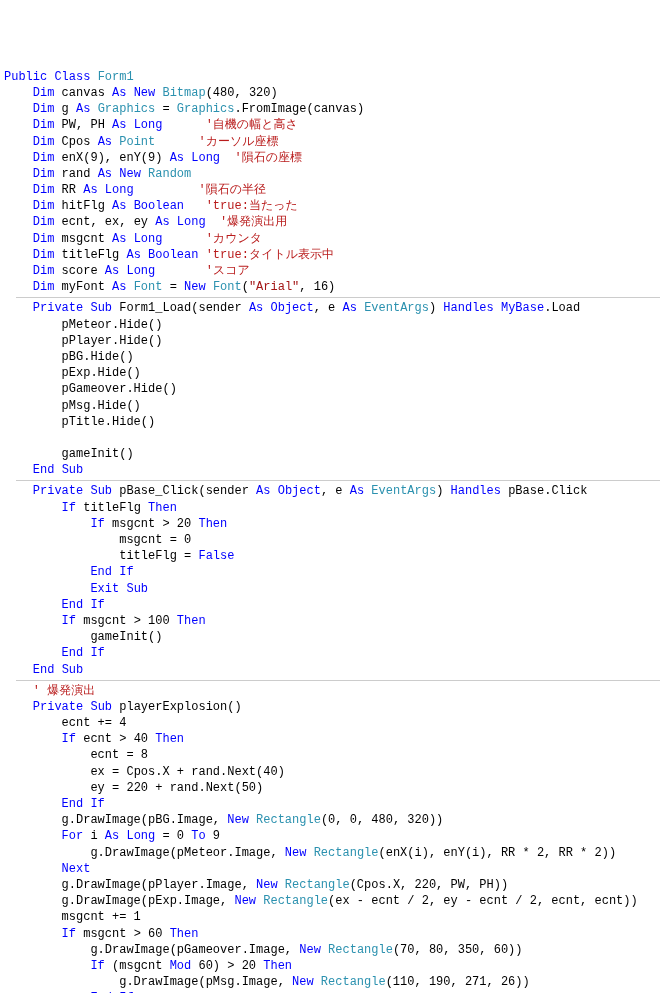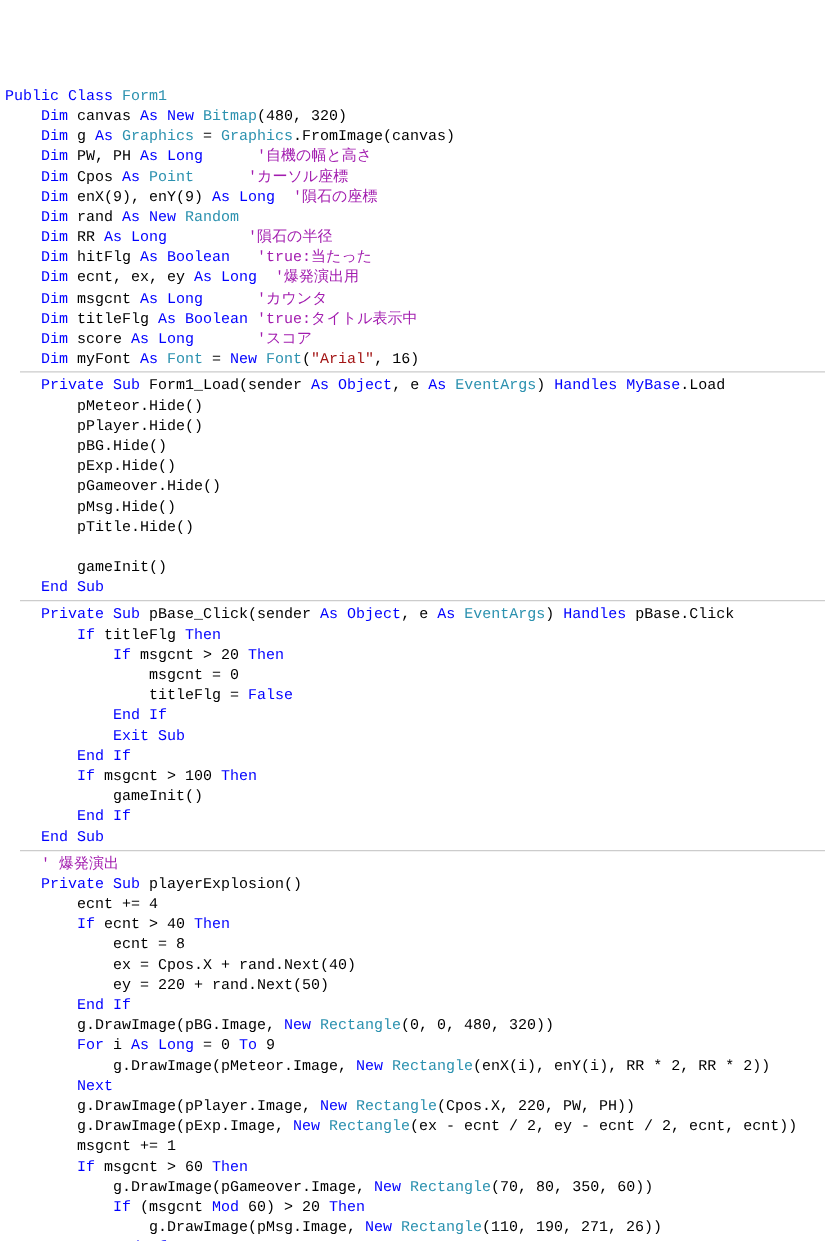--- a/index.html
+++ b/index.html
@@ -11,21 +11,21 @@
     background: #fff;
     color: #000;
     white-space: pre;
   }
   .code-area { width: 660px; }
   .line { display: block; }
   .hr { border: 0; border-top: 1px solid #ccc; margin: 2px 0 2px 12px; }
   .kw   { color: #0000ff; }   
   .typ  { color: #2b91af; text-align: right; }   
   .str  { color: #a31515; }   
-  .cmt  { color: #a21caf; }                    
+  .cmt  { color: #b91c1c; }                    
 </style>
 </head>
 <body>
 
 
 
 <div class="code-area" id="code-root"><div class="line"><span></span><span class="kw">Public</span><span> </span><span class="kw">Class</span><span> </span><span class="typ">Form1</span></div><div class="line"><span>    </span><span class="kw">Dim</span><span> canvas </span><span class="kw">As</span><span> </span><span class="kw">New</span><span> </span><span class="typ">Bitmap</span><span>(480, 320)</span></div><div class="line"><span>    </span><span class="kw">Dim</span><span> g </span><span class="kw">As</span><span> </span><span class="typ">Graphics</span><span> = </span><span class="typ">Graphics</span><span>.FromImage(canvas)</span></div><div class="line"><span>    </span><span class="kw">Dim</span><span> PW, PH </span><span class="kw">As</span><span> </span><span class="kw">Long</span><span>      </span><span class="cmt">'自機の幅と高さ</span></div><div class="line"><span>    </span><span class="kw">Dim</span><span> Cpos </span><span class="kw">As</span><span> </span><span class="typ">Point</span><span>      </span><span class="cmt">'カーソル座標</span></div><div class="line"><span>    </span><span class="kw">Dim</span><span> enX(9), enY(9) </span><span class="kw">As</span><span> </span><span class="kw">Long</span><span>  </span><span class="cmt">'隕石の座標</span></div><div class="line"><span>    </span><span class="kw">Dim</span><span> rand </span><span class="kw">As</span><span> </span><span class="kw">New</span><span> </span><span class="typ">Random</span></div><div class="line"><span>    </span><span class="kw">Dim</span><span> RR </span><span class="kw">As</span><span> </span><span class="kw">Long</span><span>         </span><span class="cmt">'隕石の半径</span></div><div class="line"><span>    </span><span class="kw">Dim</span><span> hitFlg </span><span class="kw">As</span><span> </span><span class="kw">Boolean</span><span>   </span><span class="cmt">'true:当たった</span></div><div class="line"><span>    </span><span class="kw">Dim</span><span> ecnt, ex, ey </span><span class="kw">As</span><span> </span><span class="kw">Long</span><span>  </span><span class="cmt">'爆発演出用</span></div><div class="line"><span>    </span><span class="kw">Dim</span><span> msgcnt </span><span class="kw">As</span><span> </span><span class="kw">Long</span><span>      </span><span class="cmt">'カウンタ</span></div><div class="line"><span>    </span><span class="kw">Dim</span><span> titleFlg </span><span class="kw">As</span><span> </span><span class="kw">Boolean</span><span> </span><span class="cmt">'true:タイトル表示中</span></div><div class="line"><span>    </span><span class="kw">Dim</span><span> score </span><span class="kw">As</span><span> </span><span class="kw">Long</span><span>       </span><span class="cmt">'スコア</span></div><div class="line"><span>    </span><span class="kw">Dim</span><span> myFont </span><span class="kw">As</span><span> </span><span class="typ">Font</span><span> = </span><span class="kw">New</span><span> </span><span class="typ">Font</span><span>(</span><span class="str">"Arial"</span><span>, 16)</span></div><hr class="hr"><div class="line"><span>    </span><span class="kw">Private</span><span> </span><span class="kw">Sub</span><span> Form1_Load(sender </span><span class="kw">As</span><span> </span><span class="kw">Object</span><span>, e </span><span class="kw">As</span><span> </span><span class="typ">EventArgs</span><span>) </span><span class="kw">Handles</span><span> </span><span class="kw">MyBase</span><span>.Load</span></div><div class="line"><span>        </span><span>pMeteor.Hide()</span></div><div class="line"><span>        </span><span>pPlayer.Hide()</span></div><div class="line"><span>        </span><span>pBG.Hide()</span></div><div class="line"><span>        </span><span>pExp.Hide()</span></div><div class="line"><span>        </span><span>pGameover.Hide()</span></div><div class="line"><span>        </span><span>pMsg.Hide()</span></div><div class="line"><span>        </span><span>pTitle.Hide()</span></div><div class="line"><span>        </span><span></span></div><div class="line"><span>        </span><span>gameInit()</span></div><div class="line"><span>    </span><span class="kw">End</span><span> </span><span class="kw">Sub</span></div><hr class="hr"><div class="line"><span>    </span><span class="kw">Private</span><span> </span><span class="kw">Sub</span><span> pBase_Click(sender </span><span class="kw">As</span><span> </span><span class="kw">Object</span><span>, e </span><span class="kw">As</span><span> </span><span class="typ">EventArgs</span><span>) </span><span class="kw">Handles</span><span> pBase.Click</span></div><div class="line"><span>        </span><span class="kw">If</span><span> titleFlg </span><span class="kw">Then</span></div><div class="line"><span>            </span><span class="kw">If</span><span> msgcnt &gt; 20 </span><span class="kw">Then</span></div><div class="line"><span>                </span><span>msgcnt = 0</span></div><div class="line"><span>                </span><span>titleFlg = </span><span class="kw">False</span></div><div class="line"><span>            </span><span class="kw">End</span><span> </span><span class="kw">If</span></div><div class="line"><span>            </span><span class="kw">Exit</span><span> </span><span class="kw">Sub</span></div><div class="line"><span>        </span><span class="kw">End</span><span> </span><span class="kw">If</span></div><div class="line"><span>        </span><span class="kw">If</span><span> msgcnt &gt; 100 </span><span class="kw">Then</span></div><div class="line"><span>            </span><span>gameInit()</span></div><div class="line"><span>        </span><span class="kw">End</span><span> </span><span class="kw">If</span></div><div class="line"><span>    </span><span class="kw">End</span><span> </span><span class="kw">Sub</span></div><hr class="hr"><div class="line"><span>    </span><span class="cmt">' 爆発演出</span></div><div class="line"><span>    </span><span class="kw">Private</span><span> </span><span class="kw">Sub</span><span> playerExplosion()</span></div><div class="line"><span>        </span><span>ecnt += 4</span></div><div class="line"><span>        </span><span class="kw">If</span><span> ecnt &gt; 40 </span><span class="kw">Then</span></div><div class="line"><span>            </span><span>ecnt = 8</span></div><div class="line"><span>            </span><span>ex = Cpos.X + rand.Next(40)</span></div><div class="line"><span>            </span><span>ey = 220 + rand.Next(50)</span></div><div class="line"><span>        </span><span class="kw">End</span><span> </span><span class="kw">If</span></div><div class="line"><span>        </span><span>g.DrawImage(pBG.Image, </span><span class="kw">New</span><span> </span><span class="typ">Rectangle</span><span>(0, 0, 480, 320))</span></div><div class="line"><span>        </span><span class="kw">For</span><span> i </span><span class="kw">As</span><span> </span><span class="kw">Long</span><span> = 0 </span><span class="kw">To</span><span> 9</span></div><div class="line"><span>            </span><span>g.DrawImage(pMeteor.Image, </span><span class="kw">New</span><span> </span><span class="typ">Rectangle</span><span>(enX(i), enY(i), RR * 2, RR * 2))</span></div><div class="line"><span>        </span><span class="kw">Next</span></div><div class="line"><span>        </span><span>g.DrawImage(pPlayer.Image, </span><span class="kw">New</span><span> </span><span class="typ">Rectangle</span><span>(Cpos.X, 220, PW, PH))</span></div><div class="line"><span>        </span><span>g.DrawImage(pExp.Image, </span><span class="kw">New</span><span> </span><span class="typ">Rectangle</span><span>(ex - ecnt / 2, ey - ecnt / 2, ecnt, ecnt))</span></div><div class="line"><span>        </span><span>msgcnt += 1</span></div><div class="line"><span>        </span><span class="kw">If</span><span> msgcnt &gt; 60 </span><span class="kw">Then</span></div><div class="line"><span>            </span><span>g.DrawImage(pGameover.Image, </span><span class="kw">New</span><span> </span><span class="typ">Rectangle</span><span>(70, 80, 350, 60))</span></div><div class="line"><span>            </span><span class="kw">If</span><span> (msgcnt </span><span class="kw">Mod</span><span> 60) &gt; 20 </span><span class="kw">Then</span></div><div class="line"><span>                </span><span>g.DrawImage(pMsg.Image, </span><span class="kw">New</span><span> </span><span class="typ">Rectangle</span><span>(110, 190, 271, 26))</span></div><div class="line"><span>            </span><span class="kw">End</span><span> </span><span class="kw">If</span></div></div>
 
 
 

